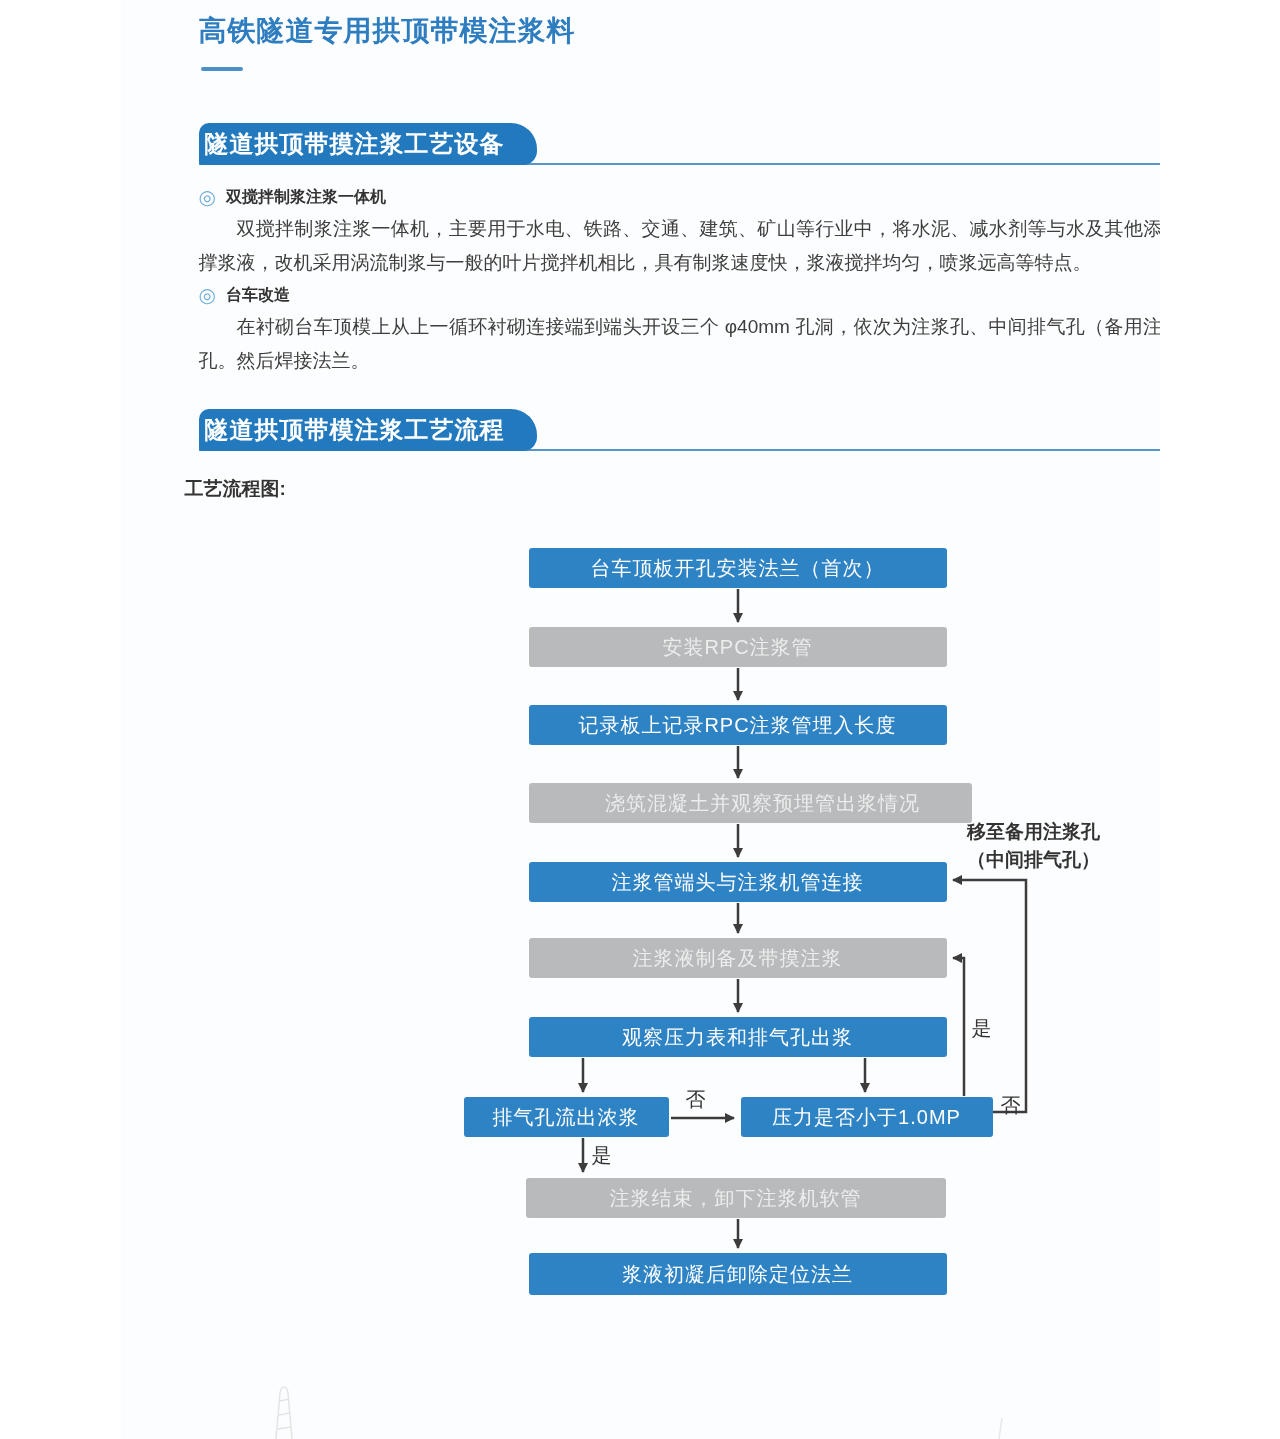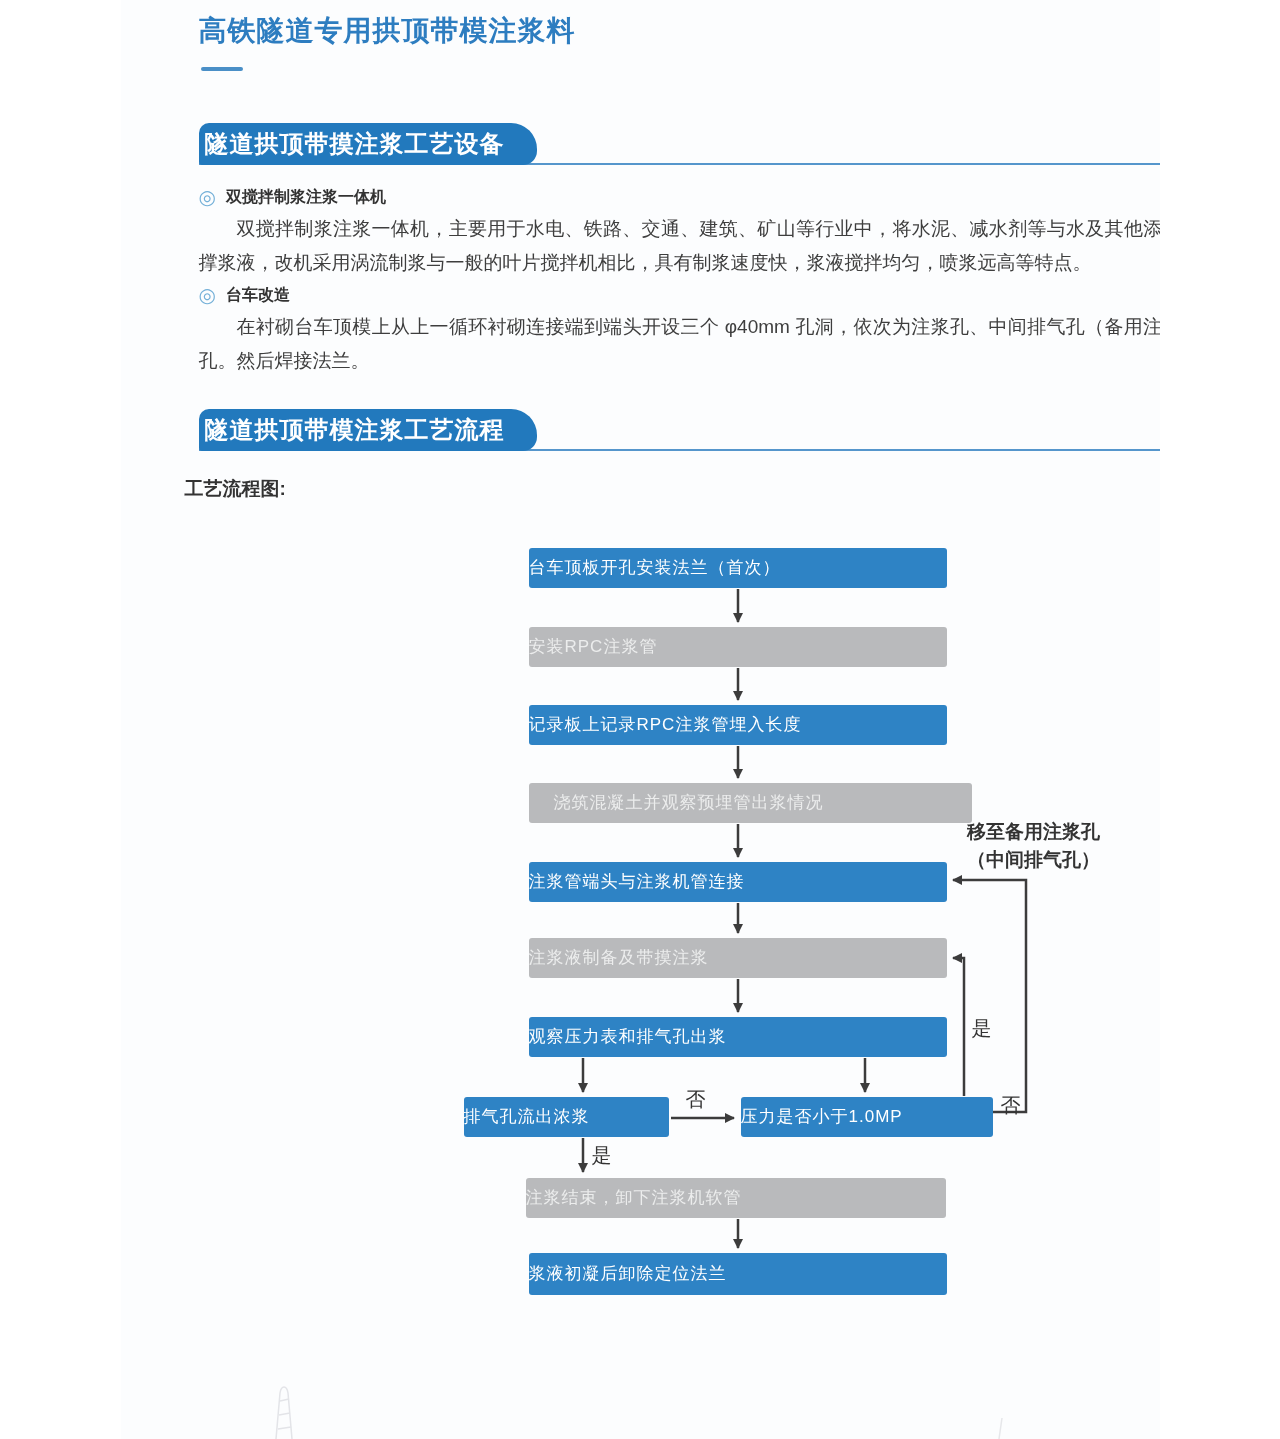--- a/index.html
+++ b/index.html
@@ -63,21 +63,22 @@
   .flow-label{
     left:64px; font-size:19px; font-weight:bold; color:#333333;
   }
 
   .flow{
     left:0; top:530px; width:1280px; height:810px;
   }
   .fbox{
     position:absolute;
     height:40px; line-height:40px;
-    font-size:17px;
+    text-align:center;
+    font-size:20px;
     border-radius:3px;
     letter-spacing:1px;
   }
   .fbox.blue{ background:#2e83c5; color:#ffffff; }
   .fbox.gray{ background:#b9babc; color:#eceded; }
 
   .edge-label{
     position:absolute;
     font-size:20px; color:#333333;
     width:24px; text-align:center;

